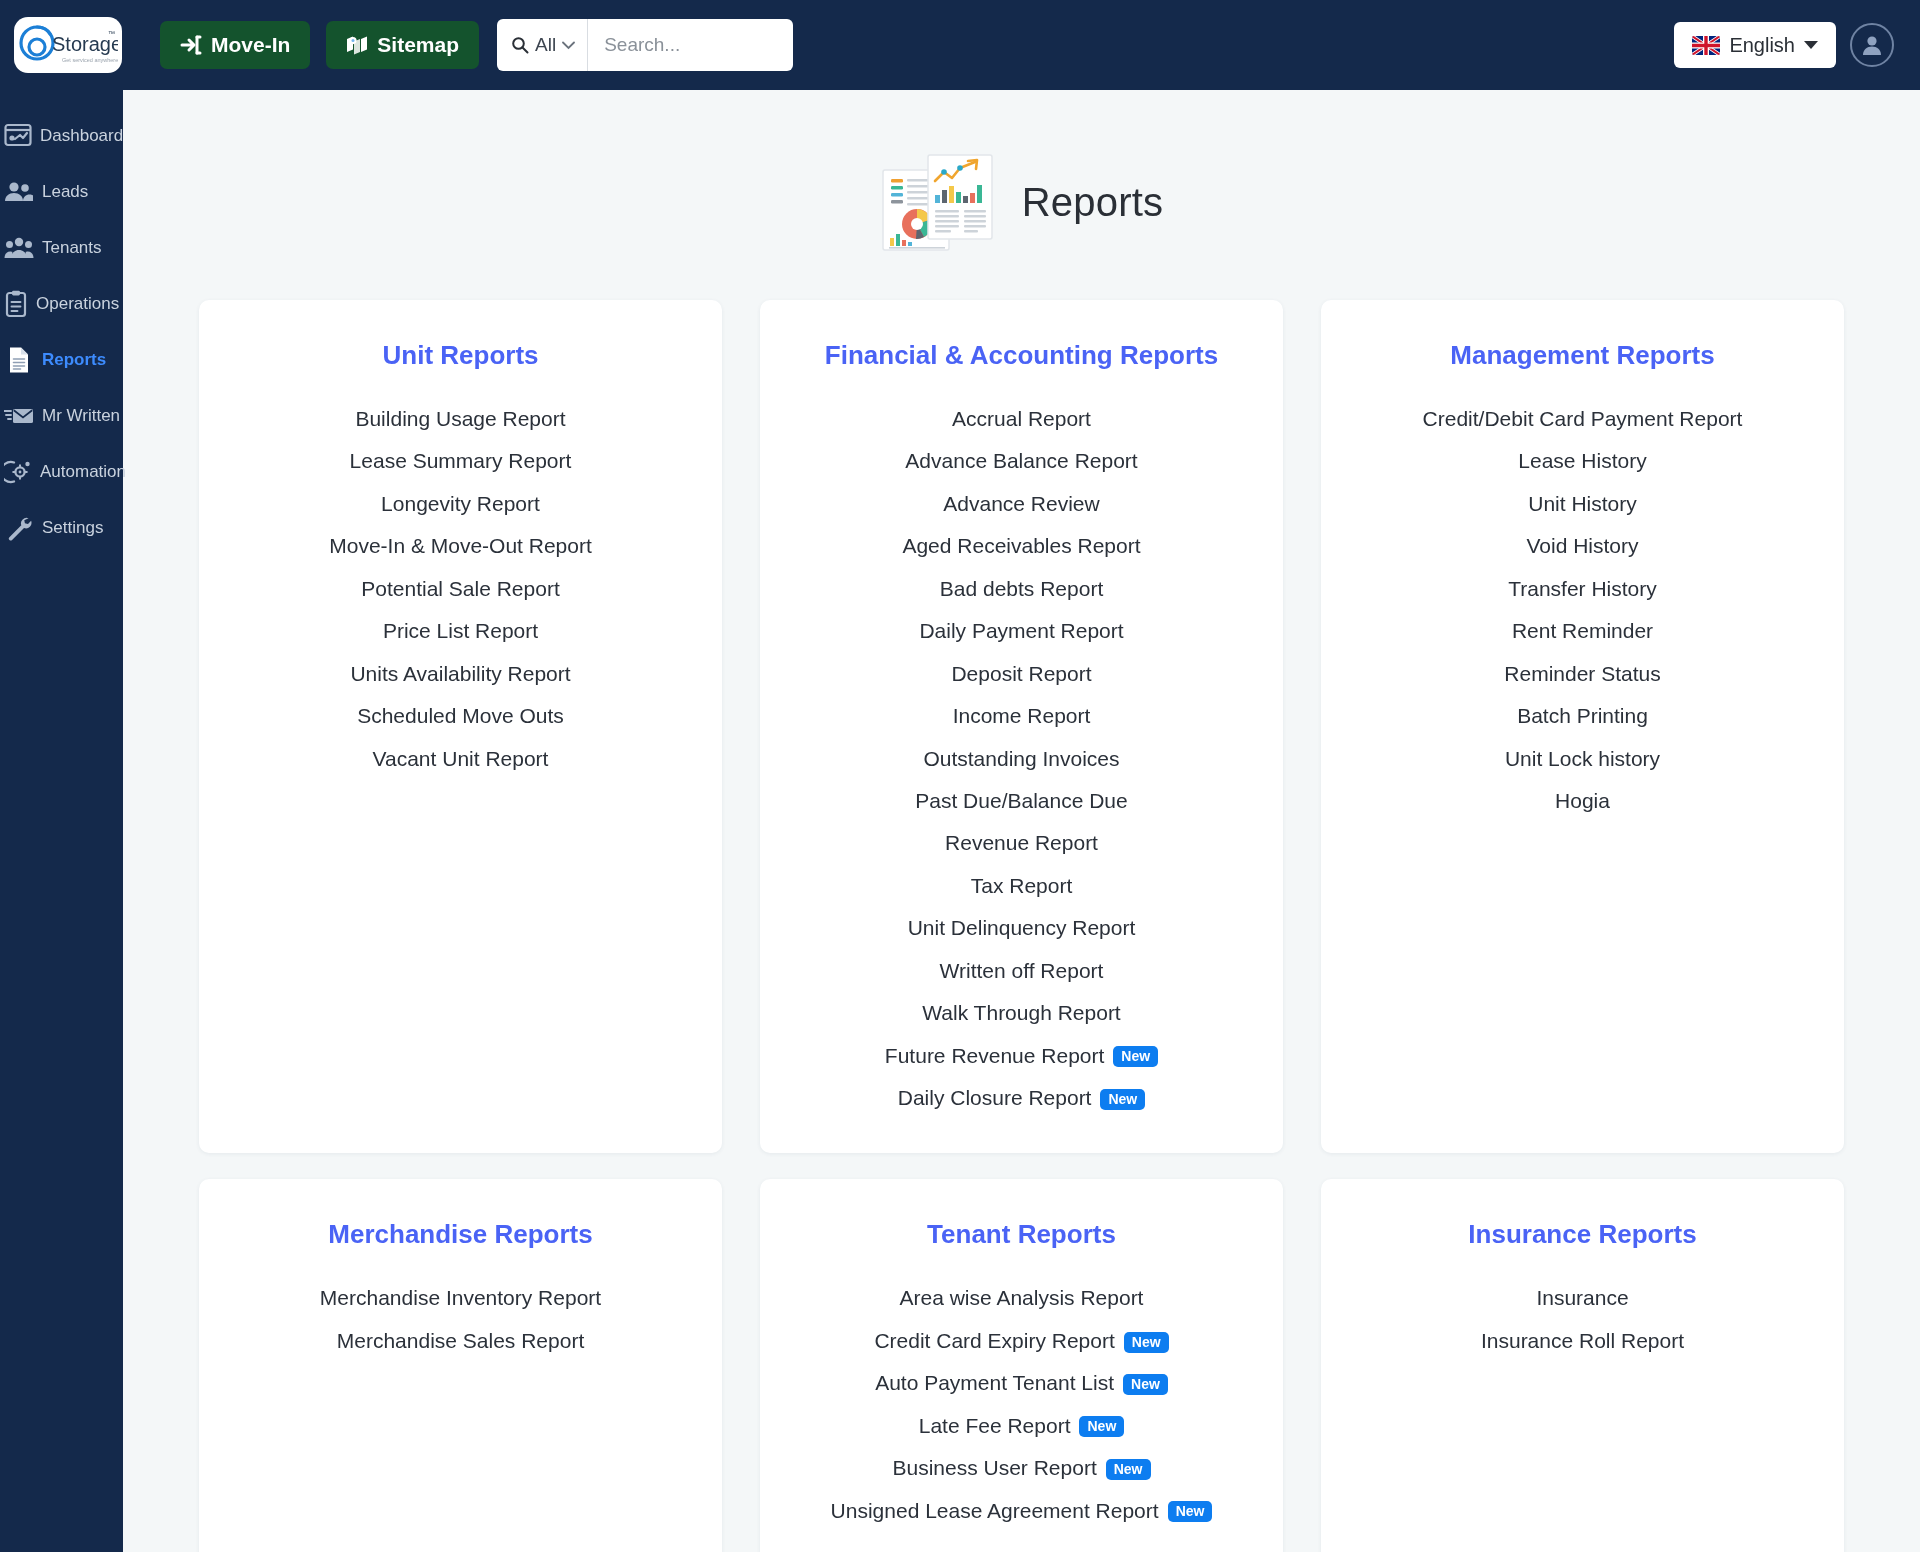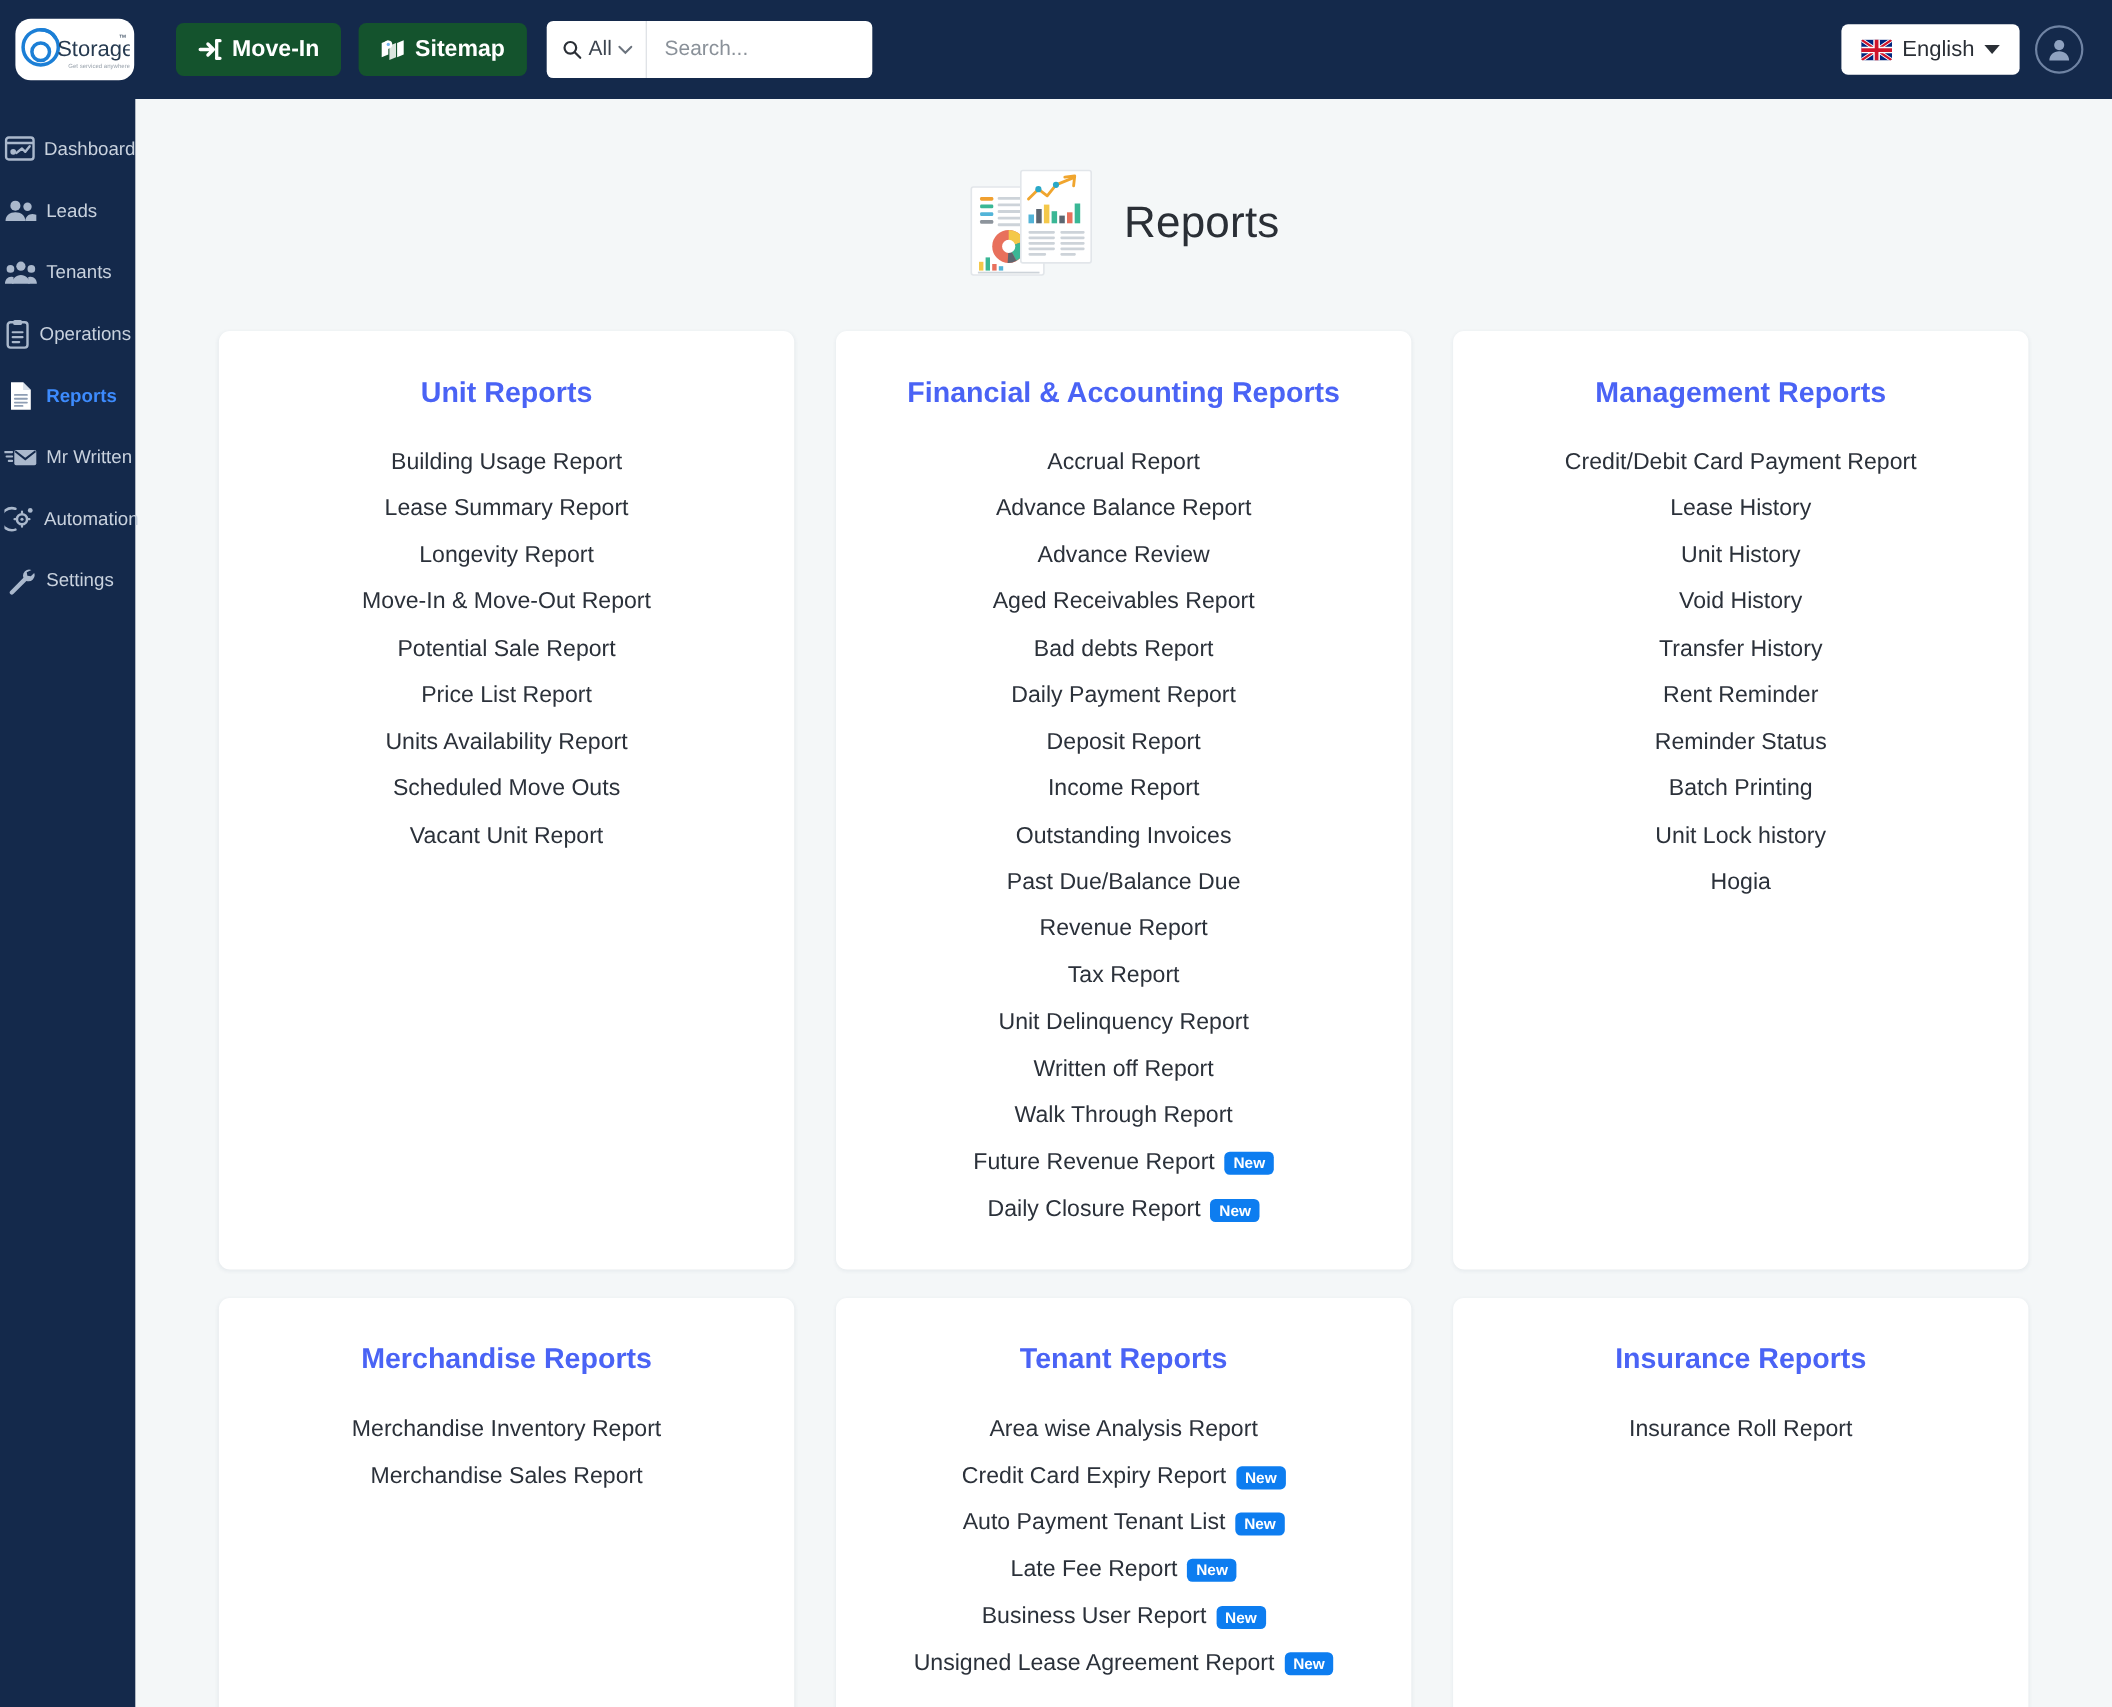--- a/index.html
+++ b/index.html
@@ -591,20 +591,23 @@
               <span>Unsigned Lease Agreement Report</span>
               <span class="badge-new">New</span>
             </span></li>
         </ul>
     </section>
 
     <section class="card card-r2">
       <h2 class="card-title">Insurance Reports</h2>
       <ul class="link-list">
           <li class="link-row"><span class="link-item">
+              <span>Insurance</span>
+            </span></li>
+          <li class="link-row"><span class="link-item">
               <span>Insurance Roll Report</span>
             </span></li>
         </ul>
     </section>
 
   </div>
 
 </main>
 
 </body></html>

